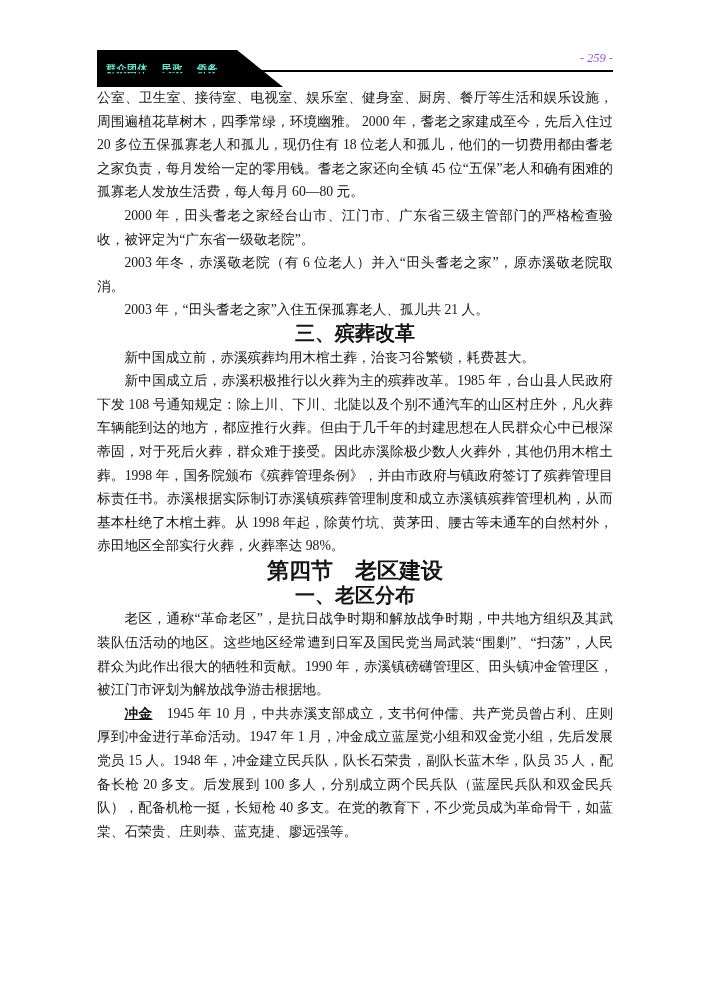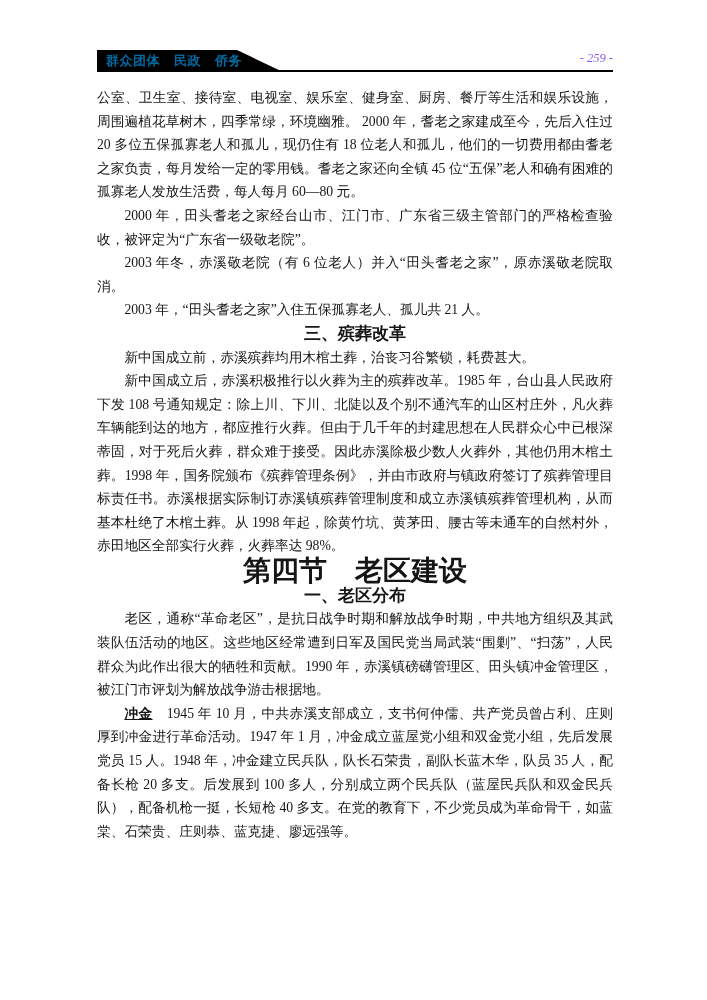--- a/index.html
+++ b/index.html
@@ -13,31 +13,31 @@
     overflow: hidden;
     font-family: "Liberation Serif", "DejaVu Serif", serif;
     color: #151515;
   }
   
   .banner {
     position: absolute;
     left: 97px;
     top: 50px;
     width: 186px;
-    height: 22px;
+    height: 37px;
     background: #000000;
     clip-path: polygon(0 0, 140px 0, 186px 100%, 0 100%);
     display: flex;
     align-items: center;
     padding-left: 9px;
     gap: 14px;
-    color: #0369a1;
+    color: #5eead4;
     font-family: "Liberation Sans", "DejaVu Sans", sans-serif;
     font-weight: bold;
-    font-size: 13px;
+    font-size: 10px;
     letter-spacing: 0.5px;
     white-space: nowrap;
   }
   .header-rule {
     position: absolute;
     left: 97px;
     top: 70px;
     width: 516px;
     height: 2px;
     background: #000000;
@@ -61,30 +61,30 @@
     text-align: justify;
     text-justify: inter-ideograph;
   }
   .body-text p { margin: 0; }
   .indent { text-indent: 2em; }
   .h-sub {
     font-family: "Liberation Sans", "DejaVu Sans", sans-serif;
     font-weight: bold;
     text-align: center;
     text-indent: 0;
-    font-size: 17px;
+    font-size: 20px;
     line-height: 23.6px;
     margin: 0;
   }
   .h-section {
     font-family: "Liberation Sans", "DejaVu Sans", sans-serif;
     font-weight: bold;
     text-align: center;
     text-indent: 0;
-    font-size: 28px;
+    font-size: 22px;
     line-height: 26px;
     margin: 24px 0 0 0;
   }
   .h-laoqu { margin: 24px 0 6px 0; }
   .lead {
     font-family: "Liberation Sans", "DejaVu Sans", sans-serif;
     font-weight: bold;
     text-decoration: underline;
   }
 </style>

